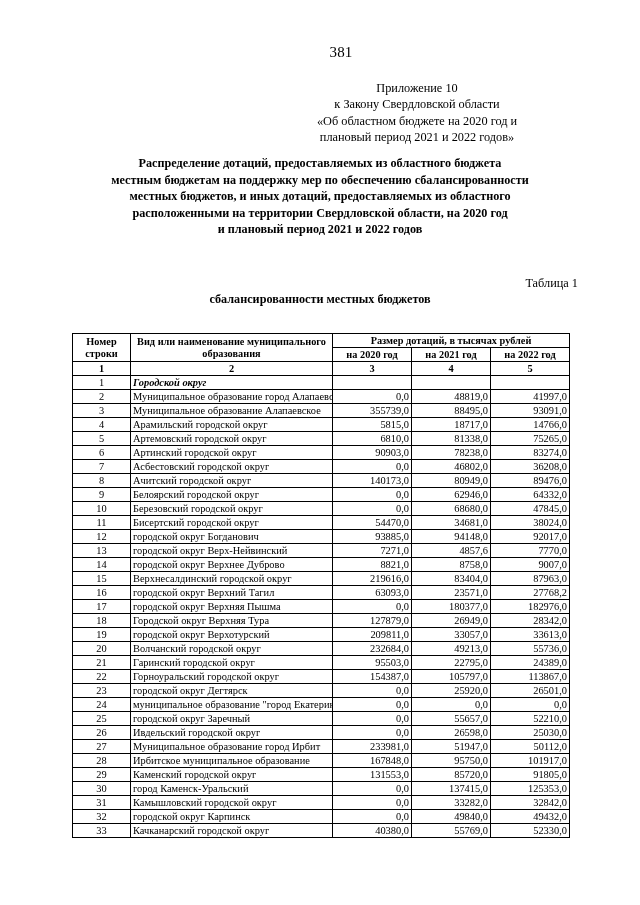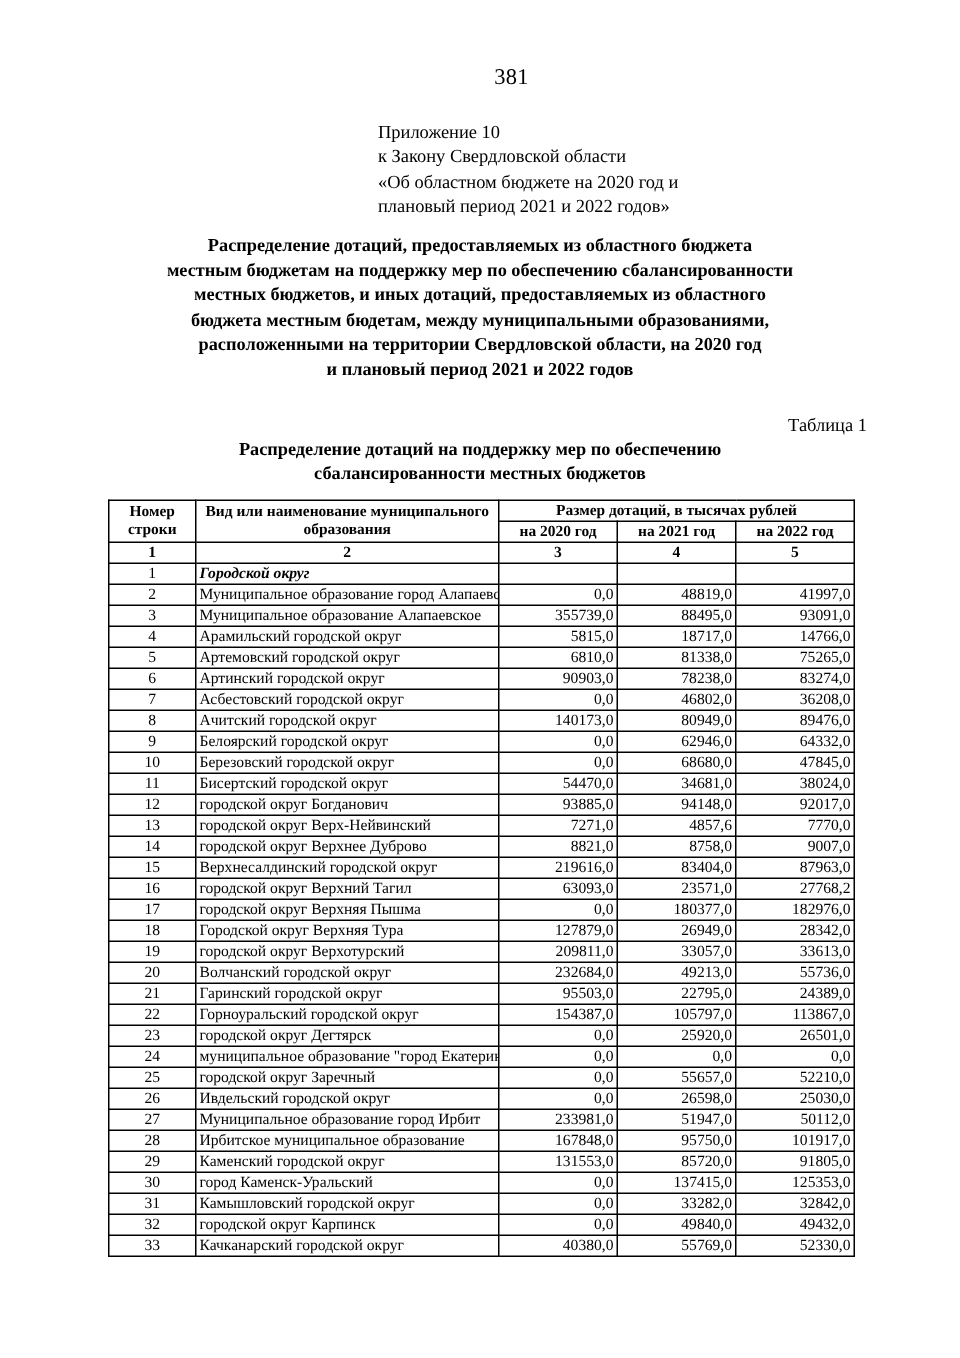--- a/index.html
+++ b/index.html
@@ -35,21 +35,21 @@
     letter-spacing: 0.2px;
     padding-left: 21px;
   }
 
   
   .appendix-block {
     position: absolute;
     top: 80px;
     right: 58px;
     width: 330px;
-    text-align: left;
+    text-align: center;
     font-size: 12.3px;
     line-height: 16.4px;
   }
   .appendix-block div { white-space: nowrap; }
 
   
   .doc-title {
     position: absolute;
     top: 155px;
     left: 70px;
@@ -136,29 +136,27 @@
     <div>Приложение 10</div>
     <div>к Закону Свердловской области</div>
     <div>«Об областном бюджете на 2020 год и</div>
     <div>плановый период 2021 и 2022 годов»</div>
   </div>
 
   <div class="doc-title">
     <div>Распределение дотаций, предоставляемых из областного бюджета</div>
     <div>местным бюджетам на поддержку мер по обеспечению сбалансированности</div>
     <div>местных бюджетов, и иных дотаций, предоставляемых из областного</div>
-    <div>бюджета местным бюдетам, между муниципальными образованиями,</div>
     <div>расположенными на территории Свердловской области, на 2020 год</div>
     <div>и плановый период 2021 и 2022 годов</div>
   </div>
 
   <div class="table-caption">Таблица 1</div>
 
   <div class="table-subtitle">
-    <div>Распределение дотаций на поддержку мер по обеспечению</div>
     <div>сбалансированности местных бюджетов</div>
   </div>
 
   <div class="table-wrap">
     <table class="grid">
       <colgroup>
         <col class="c-num">
           <col class="c-name">
           <col class="c-val">
           <col class="c-val">

